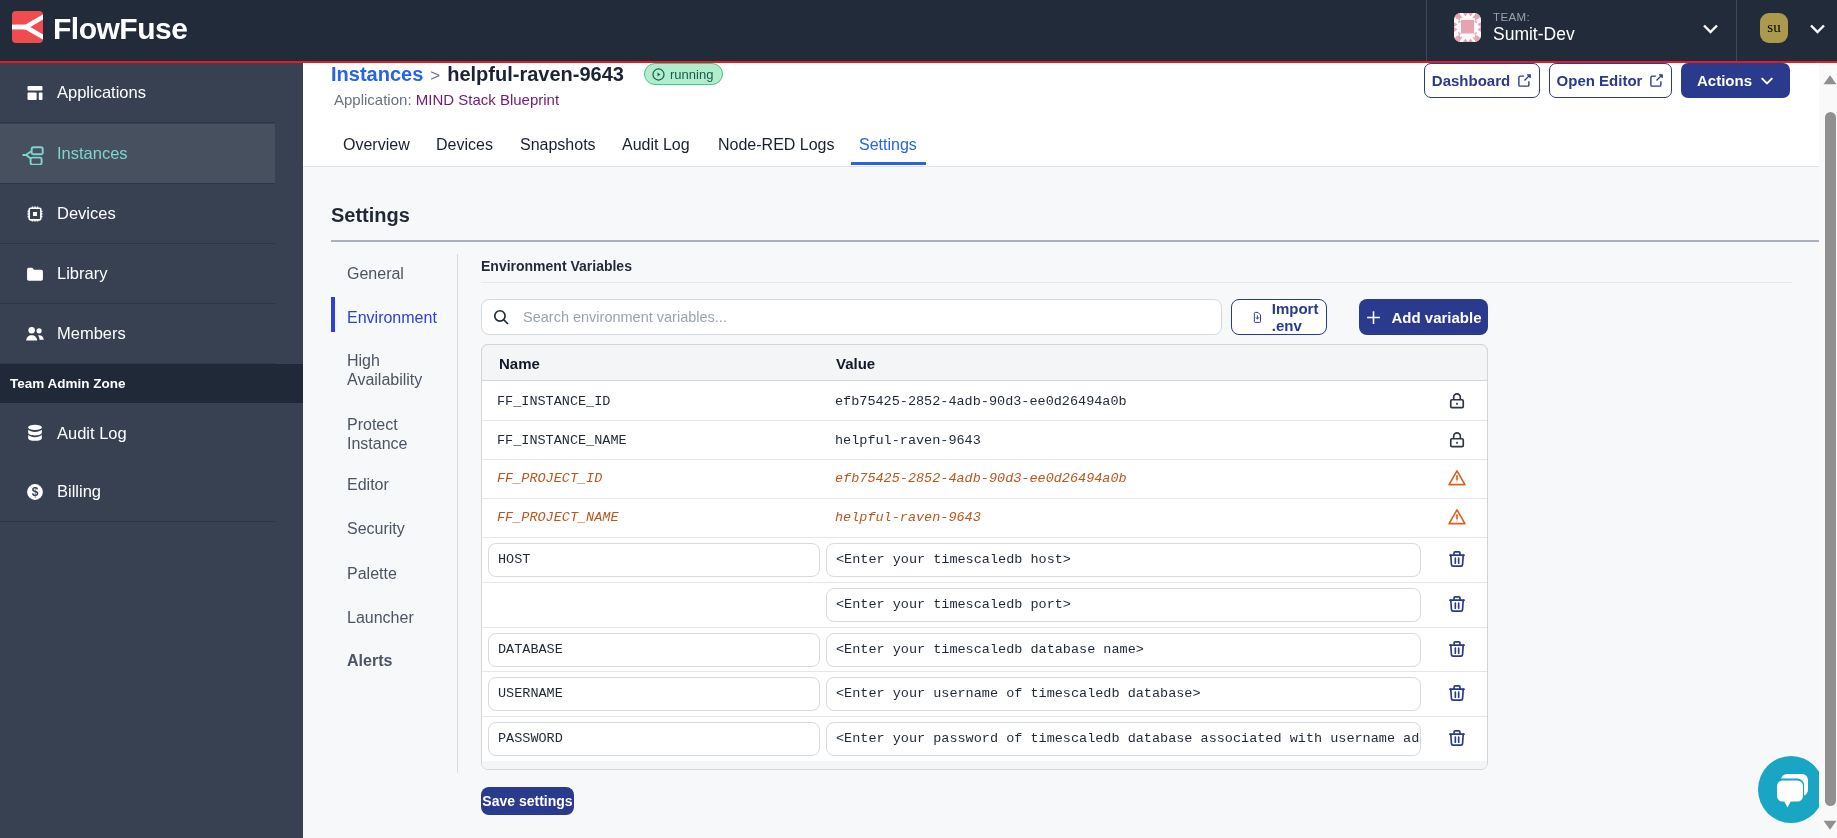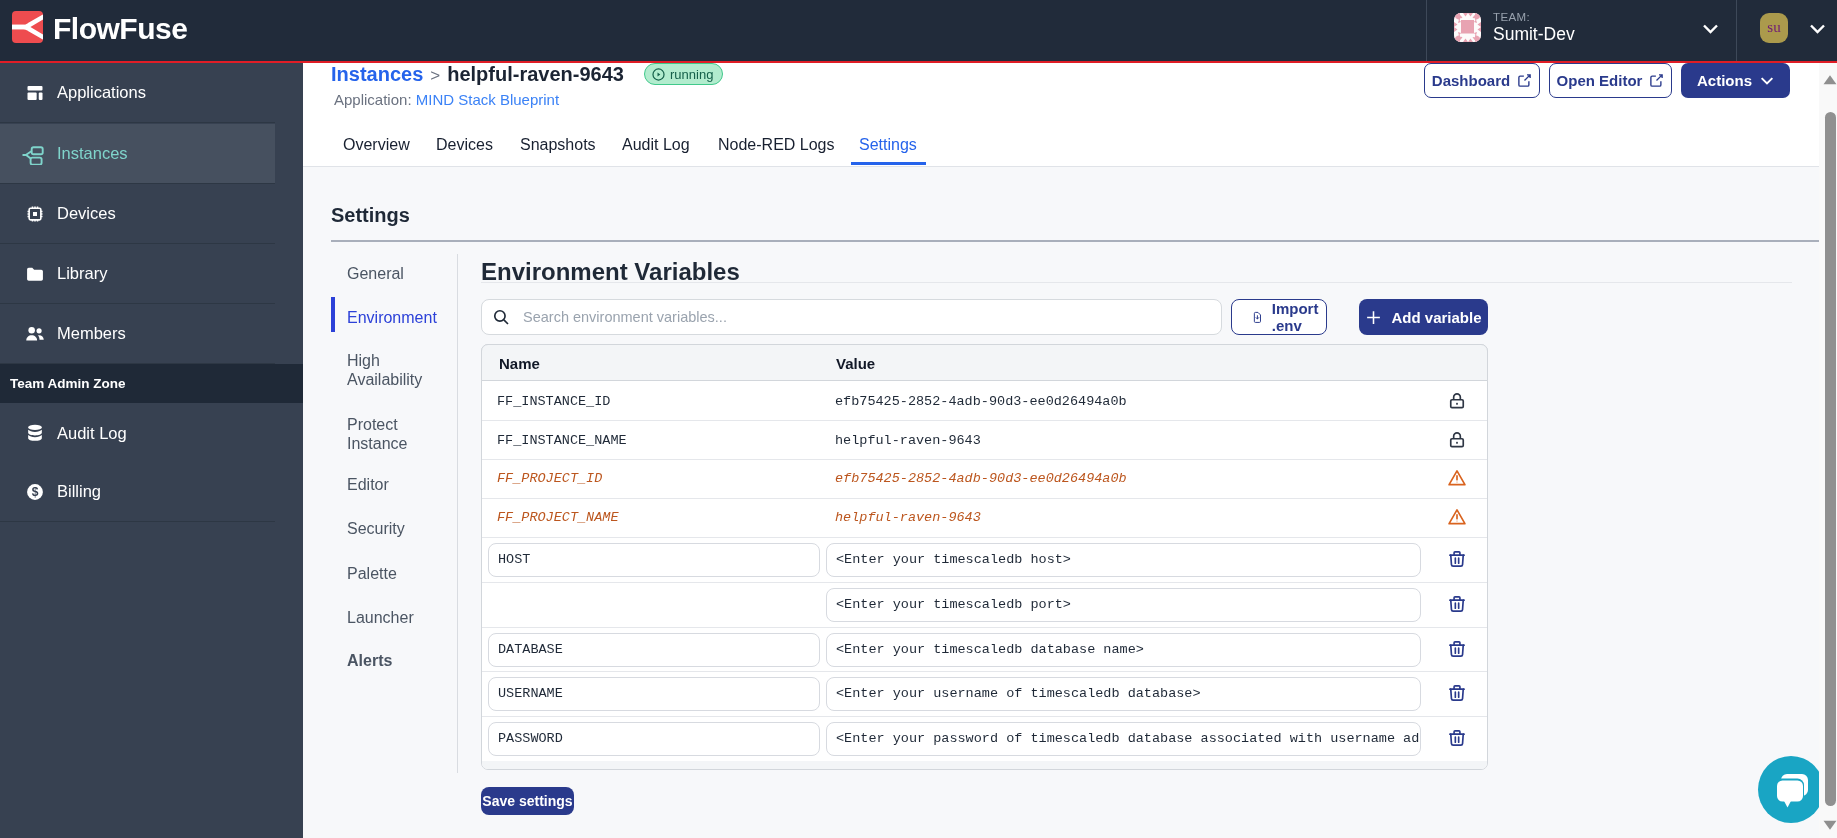--- a/index.html
+++ b/index.html
@@ -11,21 +11,21 @@
 
   
   #navbar { left:0; top:0; width:1837px; height:61px; background:#212b3a; }
   #redline { left:0; top:61px; width:1837px; height:2px; background:#e01d26; }
   #logo { left:12px; top:11px; width:31px; height:32px; background:#ee4c4f; border-radius:4px; overflow:hidden; }
   #logotext { left:53px; top:12px; font-size:30px; font-weight:bold; color:#fff; letter-spacing:-0.5px; }
   .nav-sep { top:0; width:1px; height:61px; background:#3e4959; }
   #team-avatar { left:1454px; top:13px; width:27px; height:29px; background:#e9aebb; border-radius:7px; overflow:hidden; }
   #team-label { left:1493px; top:11px; font-size:11.5px; color:#98a1ad; letter-spacing:0.4px; }
   #team-name { left:1493px; top:24px; font-size:17.5px; color:#fff; }
-  #su-avatar { left:1760px; top:13px; width:28px; height:30px; background:#ab9a4c; border-radius:9px; color:#701a75; font-family:"Liberation Serif",serif; font-size:15px; text-align:center; line-height:29px; }
+  #su-avatar { left:1760px; top:13px; width:28px; height:30px; background:#ab9a4c; border-radius:9px; color:#000000; font-family:"Liberation Serif",serif; font-size:15px; text-align:center; line-height:29px; }
 
   
   #sidebar { left:0; top:63px; width:303px; height:775px; background:#374151; }
   .side-item { position:absolute; left:0; width:275px; height:60px; border-bottom:1px solid #2d3744; }
   .side-item .icon { position:absolute; left:25px; top:20px; width:20px; height:20px; }
   .side-item .txt { position:absolute; left:57px; top:0; height:100%; display:flex; align-items:center; font-size:16.5px; color:#fff; }
   .side-active { background:#46505f; }
   .side-active .txt { color:#7fd4cb; }
   #admin-zone { left:0; top:364px; width:303px; height:39px; background:#1f2937; color:#fff; font-size:13.5px; font-weight:bold; display:flex; align-items:center; padding-left:10px; }
 
@@ -33,41 +33,41 @@
   #main-white { left:303px; top:63px; width:1534px; height:103px; background:#fff; }
   #main-gray { left:303px; top:166px; width:1534px; height:672px; background:#f7f8fa; border-top:1px solid #e0e3e8; }
 
   
   #bc { left:331px; top:63px; height:24px; font-size:20px; font-weight:bold; color:#1b2433; white-space:nowrap; }
   #bc a { color:#2563eb; text-decoration:none; }
   #bc .sep { color:#6b7280; font-weight:normal; padding:0 7px; font-size:17px; }
   #badge { left:644px; top:63px; width:79px; height:22px; background:#b2ecce; border:1px solid #41c98b; border-radius:11px; display:flex; align-items:center; }
   #badge span { color:#15604a; font-size:13px; margin-left:5px; }
   #app-line { left:334px; top:91px; font-size:15px; color:#6b7280; }
-  #app-line a { color:#3b82f6; text-decoration:none; }
+  #app-line a { color:#701a75; text-decoration:none; }
 
   
   .tab { position:absolute; top:136px; font-size:16px; color:#182030; }
   .tab-active { color:#2563eb; }
   #tab-underline { left:851px; top:162px; width:75px; height:3px; background:#2563eb; }
 
   
   .btn { position:absolute; top:63px; height:35px; border-radius:7px; display:flex; align-items:center; justify-content:center; font-size:15px; font-weight:bold; }
   .btn-outline { background:#fff; border:1.5px solid #2a3a8c; color:#2a3a8c; }
   .btn-fill { background:#2a3a8c; color:#fff; }
 
   
   #settings-h { left:331px; top:204px; font-size:20px; font-weight:bold; color:#1f2937; }
   #settings-hr { left:331px; top:240px; width:1489px; height:2px; background:#a9afbb; }
   .subnav { position:absolute; left:347px; font-size:16px; color:#4b5563; line-height:19px; }
   .subnav-active { color:#2c41d8; }
   #subnav-bar { left:331px; top:297px; width:4px; height:35px; background:#2c41d8; }
   #subnav-divider { left:457px; top:254px; width:1px; height:519px; background:#d9dce1; }
 
-  #env-h { left:481px; top:258px; font-size:24px; font-weight:bold; color:#1f2937; }
+  #env-h { left:481px; top:258px; font-size:14px; font-weight:bold; color:#1f2937; }
   #env-hr { left:481px; top:282px; width:1311px; height:1px; background:#e5e7eb; }
 
   #search { left:481px; top:299px; width:741px; height:36px; background:#fff; border:1px solid #d6dade; border-radius:8px; }
   #search-ph { left:523px; top:309px; font-size:14.5px; color:#9aa3ae; }
   #btn-import { left:1231px; top:299px; width:96px; height:36px; border-radius:8px;padding-left:20px; }
   #btn-add { left:1359px; top:299px; width:129px; height:36px; border-radius:8px; }
 
   
   #tbl { left:481px; top:344px; width:1007px; height:426px; background:#fff; border:1px solid #d2d6db; border-radius:7px; }
   #tbl-head { left:481px; top:344px; width:1007px; height:37px; background:#f3f5f7; border:1px solid #d2d6db; border-radius:7px 7px 0 0; }

